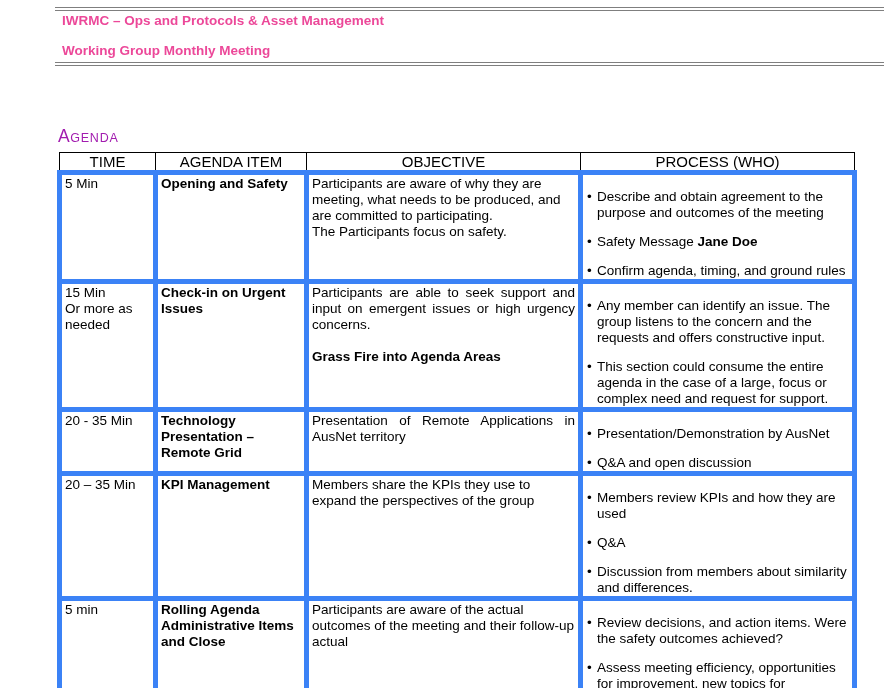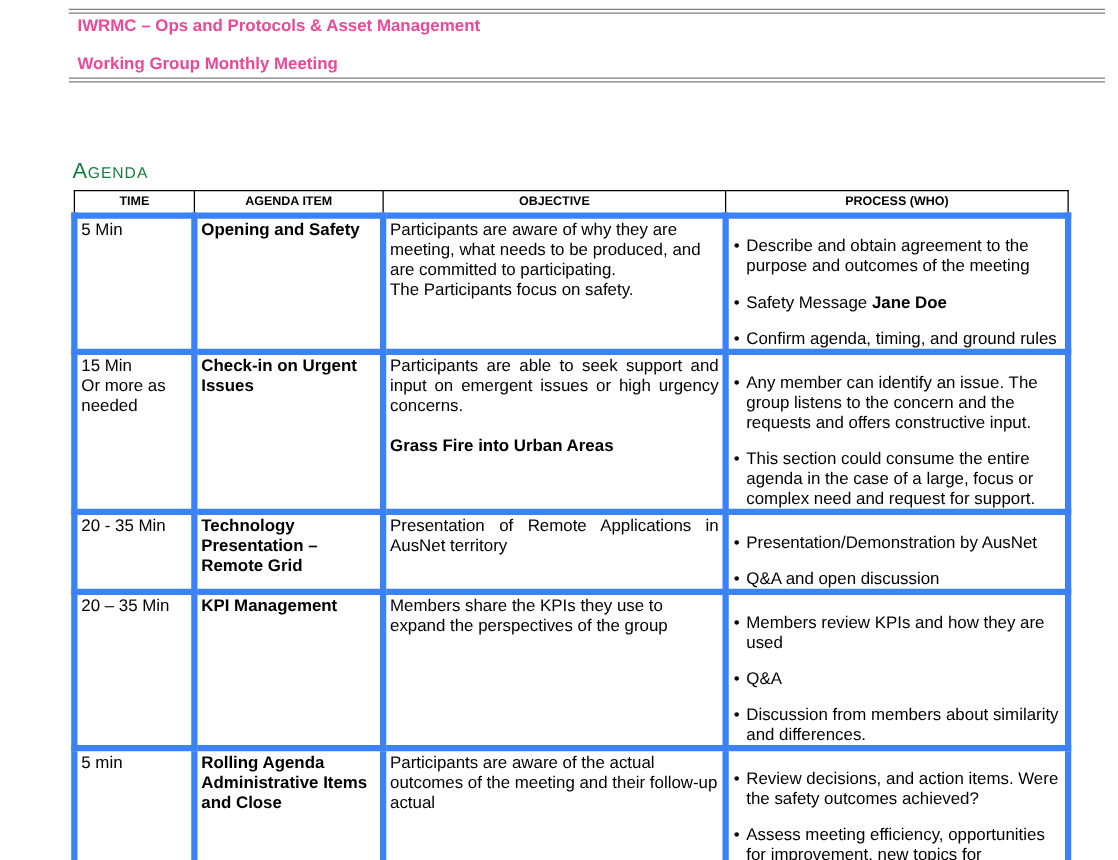--- a/index.html
+++ b/index.html
@@ -41,21 +41,21 @@
   .dh-row { white-space: nowrap; }
   .lbl-time { display: inline-block; min-width: 46px; }
 
   
   .agenda-heading {
     position: absolute;
     left: 58px;
     top: 126px;
     font-size: 12.5px;
     letter-spacing: 0.8px;
-    color: #15803d;
+    color: #a21caf;
   }
   .agenda-heading .cap { font-size: 17.5px; letter-spacing: 0.5px; }
 
   
   table.agenda {
     position: absolute;
     left: 57px;
     top: 152px;
     width: 795px;
     border-collapse: collapse;
@@ -63,22 +63,22 @@
     font-size: 13.5px;
     line-height: 16px;
   }
   table.agenda col.c-time { width: 96px; }
   table.agenda col.c-item { width: 151px; }
   table.agenda col.c-obj  { width: 274px; }
   table.agenda col.c-proc { width: 274px; }
 
   table.agenda th {
     border: 1px solid #000;
-    font-size: 10px;
-    font-weight: bold;
+    font-size: 15px;
+    font-weight: normal;
     text-align: center;
     padding: 0;
     height: 17px;
     line-height: 16px;
   }
   table.agenda td {
     border: 5px solid #3b82f6;
     vertical-align: top;
     padding: 1px 3px 0 3px;
     overflow: hidden;
@@ -159,21 +159,21 @@
           <td class="time-cell">
             <div>15 Min</div>
             <div>Or more as needed</div>
           </td>
           <td class="item-cell">
             <div>Check-in on Urgent</div>
             <div>Issues</div>
           </td>
           <td class="obj-cell">
             <div class="obj-p justify">Participants are able to seek support and input on emergent issues or high urgency concerns.</div>
-            <div class="obj-p gap bold">Grass Fire into Urban Areas</div>
+            <div class="obj-p gap bold">Grass Fire into Agenda Areas</div>
           </td>
           <td class="proc-cell">
             <div class="bullet"><span>Any member can identify an issue.  The group listens to the concern and the requests and offers constructive input.</span></div>
             <div class="bullet"><span>This section could consume the entire agenda in the case of a large, focus or complex need and request for support.</span></div>
           </td>
         </tr>
         <tr>
           <td class="time-cell">
             <div>20 - 35 Min</div>
           </td>

